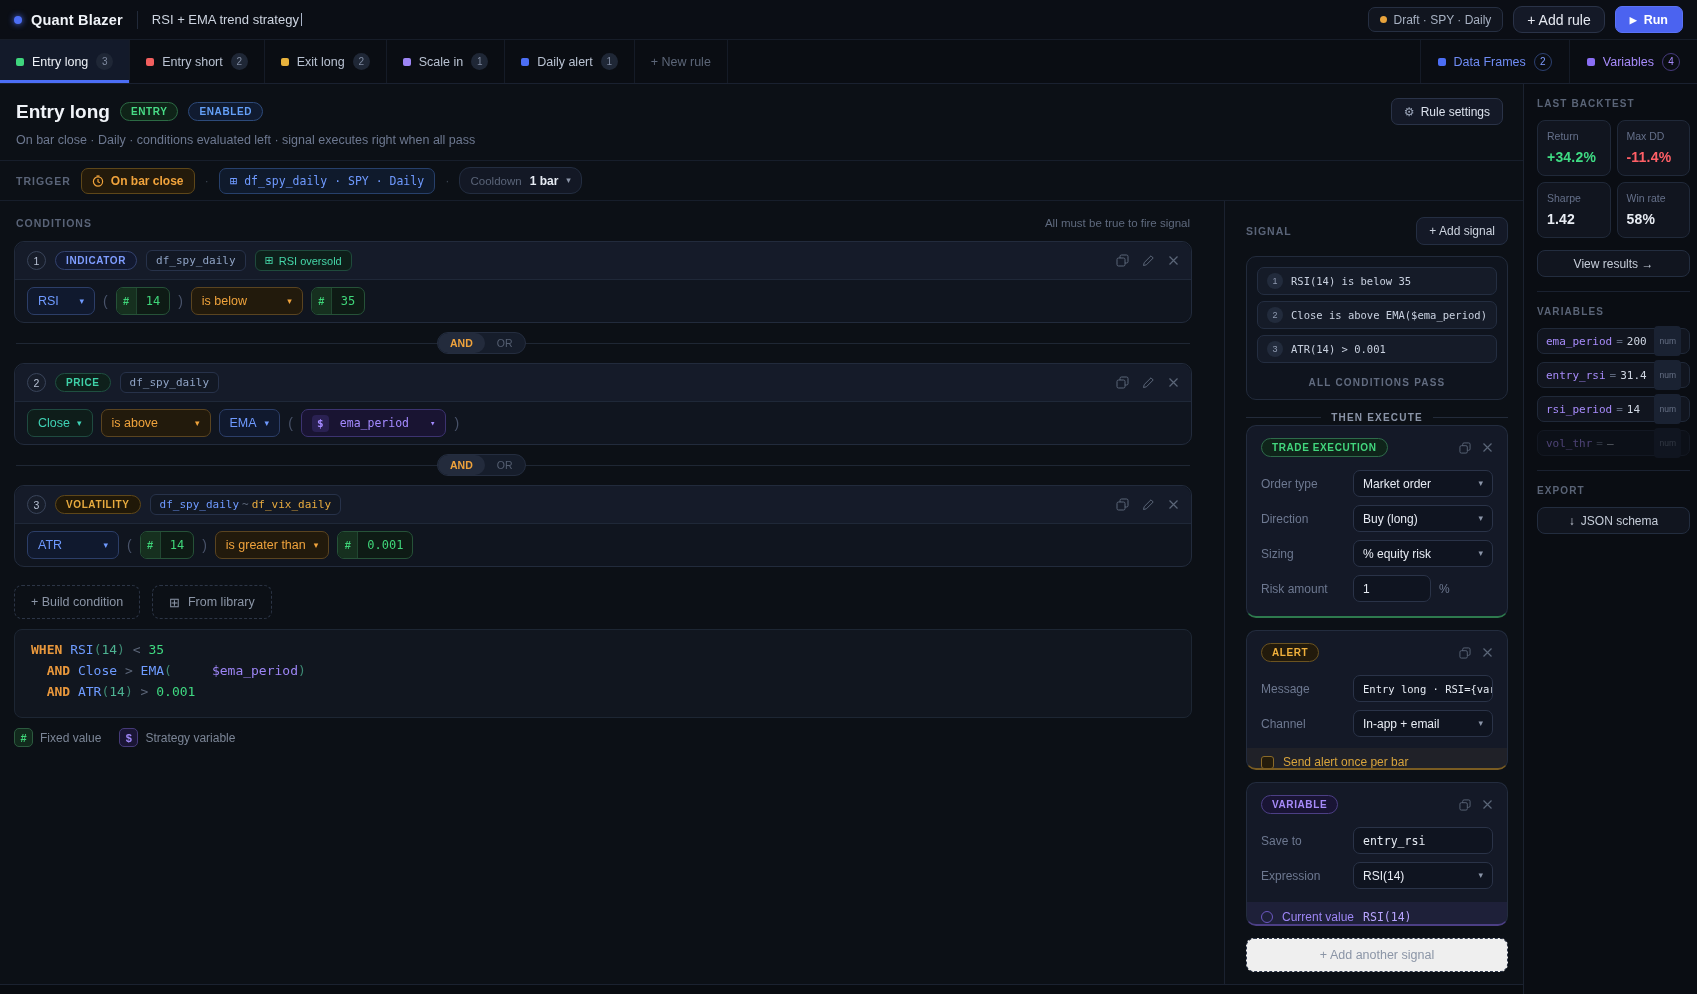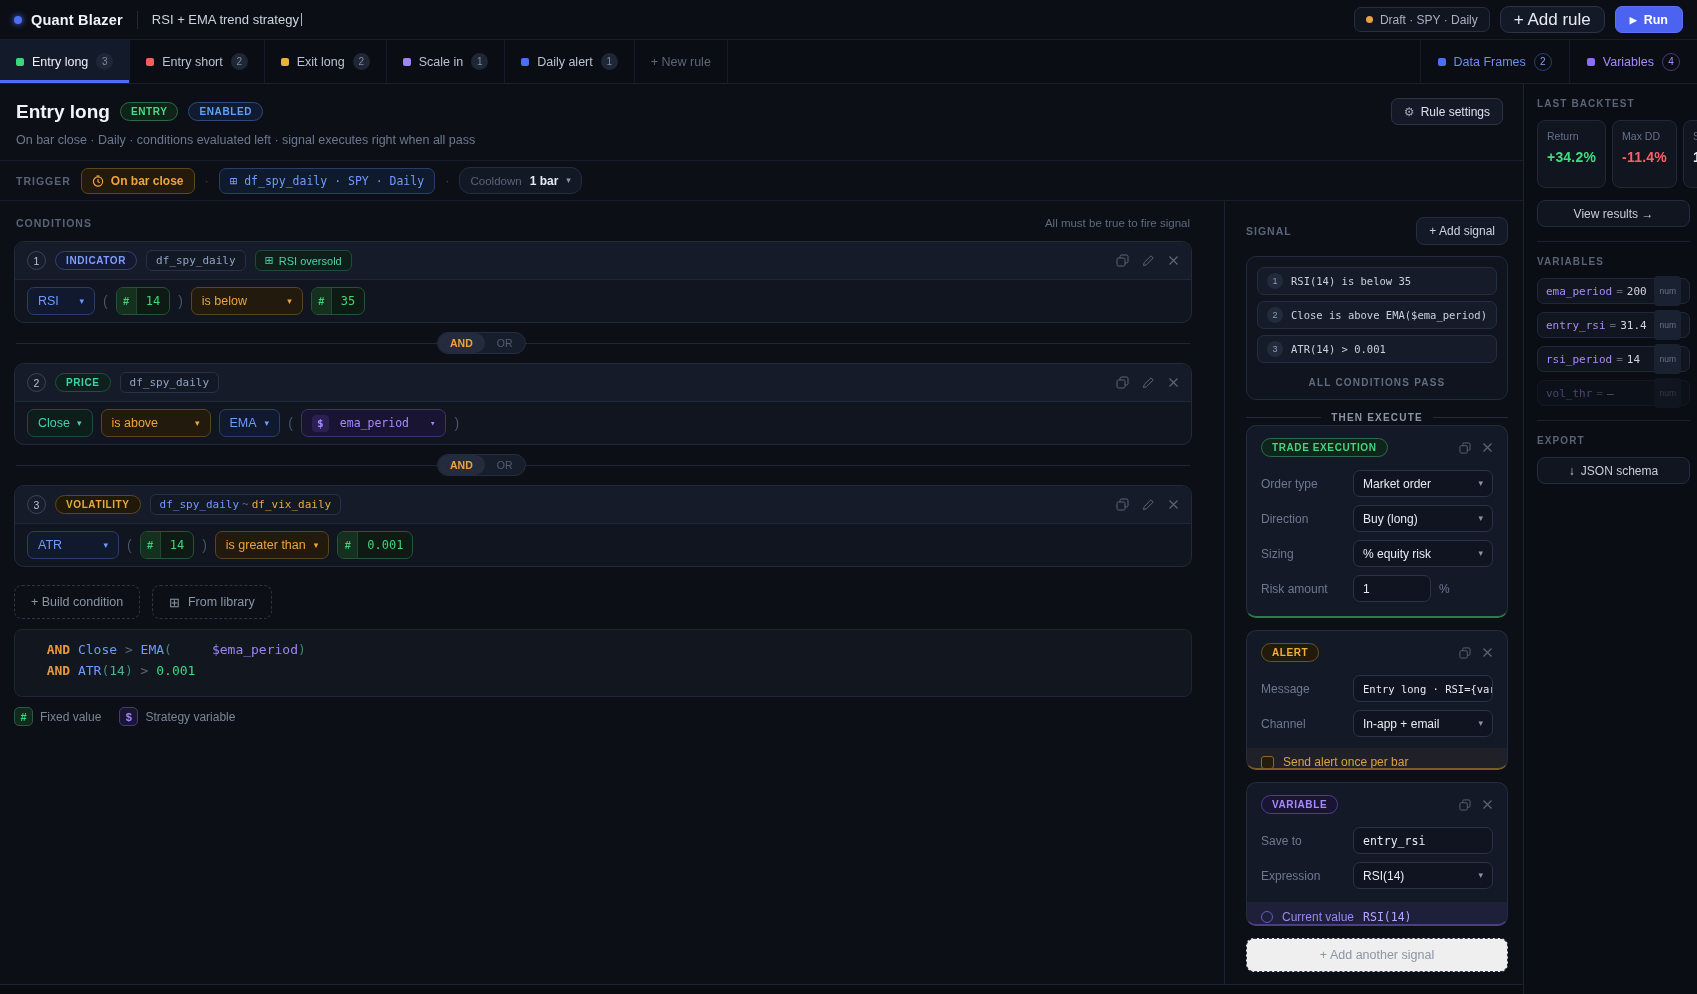--- a/index.html
+++ b/index.html
@@ -17,21 +17,21 @@
   .logo-dot { width:8px; height:8px; border-radius:50%; background:#4c6ef5; box-shadow:0 0 6px #4c6ef5; }
   .logo { font-size:14.5px; font-weight:bold; color:#f0f3f8; margin-left:9px; letter-spacing:.2px; }
   .topbar-sep { width:1px; height:18px; background:#222a3a; margin:0 14px; }
   .strategy-title { font-size:13px; color:#cdd4e0; }
   .cursor { display:inline-block; width:1.5px; height:13px; background:#aab4c8; margin-left:2px; vertical-align:-2px; }
   .topbar-right { margin-left:auto; display:flex; align-items:center; gap:10px; }
   .status-pill { height:25px; padding:0 11px; border:1px solid #262f42; border-radius:7px;
     background:#11151f; display:flex; align-items:center; gap:7px; font-size:12px; color:#a7b1c2; }
   .dot-amber { width:7px; height:7px; border-radius:50%; background:#e8a33c; }
   .btn-dark { height:27px; padding:0 13px; background:#141927; border:1px solid #2a3348; border-radius:9px;
-    font-size:17px; color:#e6eaf2; display:flex; align-items:center; gap:6px; }
+    font-size:14px; color:#e6eaf2; display:flex; align-items:center; gap:6px; }
   .btn-run { height:27px; padding:0 14px; background:#4b63f0; border:1px solid #5a72f5; border-radius:7px;
     font-size:12.5px; font-weight:bold; color:#fff; display:flex; align-items:center; gap:7px; }
   .play-ic { font-size:9px; }
 
   
   .tabbar { height:44px; display:flex; align-items:stretch; background:#0a0d13; border-bottom:1px solid #1a2130; }
   .tab { display:flex; align-items:center; gap:8px; padding:0 16px; border-right:1px solid #151b27;
     font-size:12.5px; color:#b9c2d2; position:relative; }
   .tab.active { background:#131a2a; color:#eef2f8; }
   .tab.active::after { content:""; position:absolute; left:0; right:0; bottom:0; height:3px; background:#4c6ef5; }
@@ -177,21 +177,21 @@
     display:flex; align-items:center; gap:9px; color:#9d85f5; font-size:12px; }
   .vcircle { width:12px; height:12px; border:1.5px solid #6b57c0; border-radius:50%; flex-shrink:0; }
   .vrow-clip .hl { color:#b9a5ff; font-family:"DejaVu Sans Mono",monospace; font-size:11.5px; }
   .btn-add-another { height:34px; border:1px dashed #2c3548; border-radius:8px; color:#8b95a6;
     font-size:12.5px; display:flex; align-items:center; justify-content:center; margin-bottom:12px; }
 
   
   .sidebar { position:absolute; right:0; top:84px; bottom:0; width:174px; background:#0a0d13;
     border-left:1px solid #1b2230; padding:14px 7px 0 13px; }
   .sb-label { font-size:10px; font-weight:bold; letter-spacing:1.1px; color:#5a6477; margin-bottom:11px; }
-  .stat-grid { display:grid; grid-template-columns:1fr 1fr 1fr 1fr; gap:6px; margin-bottom:12px; }
+  .stat-grid { display:grid; grid-template-columns:1fr 1fr; gap:6px; margin-bottom:12px; }
   .stat { background:#11151f; border:1px solid #202939; border-radius:8px; padding:9px 9px 10px; }
   .stat-name { font-size:10.5px; color:#65708a; margin-bottom:7px; }
   .stat-val { font-size:14px; font-weight:bold; letter-spacing:.2px; }
   .btn-side { width:100%; height:27px; background:#11151f; border:1px solid #232d3f; border-radius:8px;
     color:#c6cdd9; font-size:12px; display:flex; align-items:center; justify-content:center; gap:6px; }
   .sb-div { height:1px; background:#1a2130; margin:14px 0; }
   .var-row { height:26px; background:#11151f; border:1px solid #202939; border-radius:7px;
     display:flex; align-items:center; padding:0 8px; margin-bottom:8px;
     font-family:"DejaVu Sans Mono",monospace; font-size:11px; white-space:nowrap; }
   .var-name { color:#a78bfa; }
@@ -474,20 +474,21 @@
 
       <div class="build-row">
         <button class="btn-dashed">+ Build condition</button>
         <button class="btn-dashed">
           <span style="font-size:13px">⊞</span>
           <span>From library</span>
         </button>
       </div>
 
       <div class="code-card">
+          <div class="code-line"><span class="tk-kw">WHEN </span><span class="tk-fn">RSI</span><span class="tk-pr">(</span><span class="tk-prn">14</span><span class="tk-pr">)</span><span class="tk-op"> &lt; </span><span class="tk-num">35</span></div>
           <div class="code-line"><span class="tk-kw">  AND </span><span class="tk-fn">Close</span><span class="tk-op"> &gt; </span><span class="tk-fn">EMA</span><span class="tk-pr">(</span><span class="tk-var">$ema_period</span><span class="tk-pr">)</span></div>
           <div class="code-line"><span class="tk-kw">  AND </span><span class="tk-fn">ATR</span><span class="tk-pr">(</span><span class="tk-prn">14</span><span class="tk-pr">)</span><span class="tk-op"> &gt; </span><span class="tk-num">0.001</span></div>
         </div>
 
       <div class="legend-row">
         <span class="lg-item">
           <span class="lg-chip lg-hash">#</span>
           <span class="lg-label">Fixed value</span>
         </span>
         <span class="lg-item">

